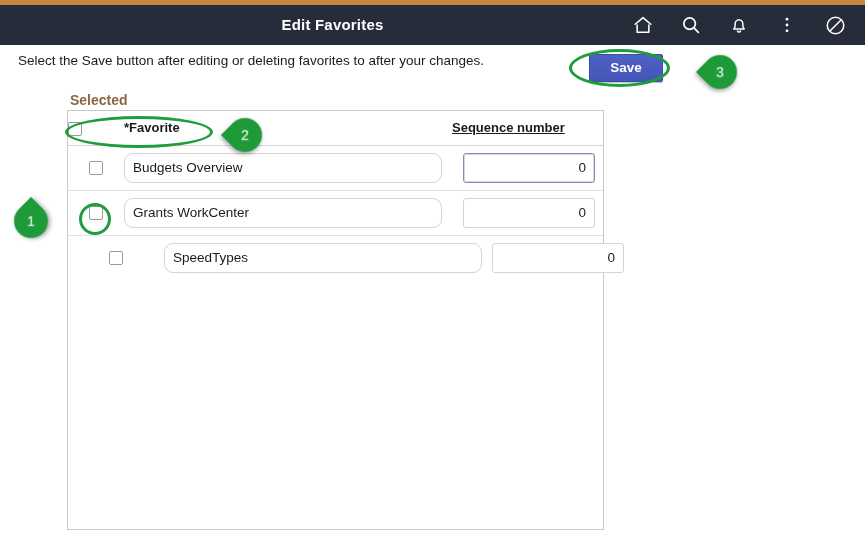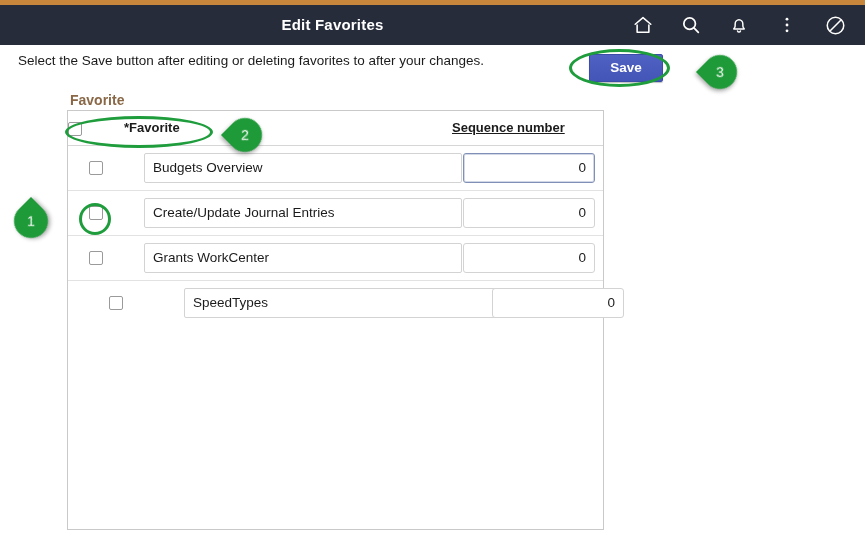--- a/index.html
+++ b/index.html
@@ -161,27 +161,26 @@
     vertical-align: middle;
     margin: 0;
     cursor: pointer;
   }
   .cell-check { text-align: center; }
 
   .txt-input {
     width: 318px; height: 30px;
     padding: 0 8px;
     border: 1px solid #d3d3d3;
-    border-radius: 2px;
+    border-radius: 9px;
     background: #ffffff;
     font-family: "Liberation Sans", sans-serif;
     font-size: 13.5px;
     color: #1b1b1b;
     outline: none;
-    margin-left: 20px;
   }
   .seq-input {
     width: 132px; height: 30px;
     padding: 0 8px;
     border: 1px solid #d3d3d3;
     border-radius: 3px;
     background: #ffffff;
     font-family: "Liberation Sans", sans-serif;
     font-size: 13.5px;
     color: #1b1b1b;
@@ -283,21 +282,21 @@
         <circle cx="12" cy="12" r="8.6"></circle>
         <line x1="6.8" y1="17.2" x2="17.2" y2="6.8"></line>
       </svg>
     </div>
   </div>
 
   <div class="instruction">Select the Save button after editing or deleting favorites to after your changes.</div>
 
   <div class="save-button">Save</div>
 
-  <div class="section-title">Favorite</div>
+  <div class="section-title">Selected</div>
   <div class="rows-count">7 rows</div>
 
   <div class="grid-wrap">
 
     <table class="fav-table">
       <colgroup>
         <col class="c-check">
           <col class="c-name">
           <col class="c-seq">
       </colgroup>
@@ -311,25 +310,20 @@
         </tr>
       </thead>
       <tbody>
           <tr>
             <td class="cell-check"><input type="checkbox" class="cb" style=""></td>
             <td><input type="text" class="txt-input" value="Budgets Overview" style=""></td>
             <td class="cell-seq"><input type="text" class="seq-input focused" value="0" style=""></td>
           </tr>
           <tr>
             <td class="cell-check"><input type="checkbox" class="cb" style=""></td>
-            <td><input type="text" class="txt-input" value="Create/Update Journal Entries" style=""></td>
-            <td class="cell-seq"><input type="text" class="seq-input" value="0" style=""></td>
-          </tr>
-          <tr>
-            <td class="cell-check"><input type="checkbox" class="cb" style=""></td>
             <td><input type="text" class="txt-input" value="Grants WorkCenter" style=""></td>
             <td class="cell-seq"><input type="text" class="seq-input" value="0" style=""></td>
           </tr>
           <tr>
             <td class="cell-check"><input type="checkbox" class="cb" style=""></td>
             <td><input type="text" class="txt-input" value="SpeedTypes" style=""></td>
             <td class="cell-seq"><input type="text" class="seq-input" value="0" style=""></td>
           </tr>
         </tbody>
     </table>

